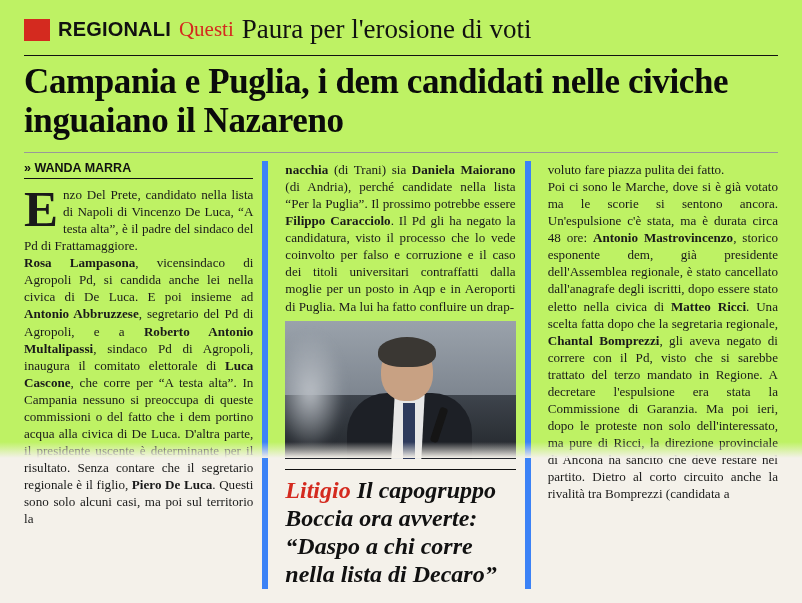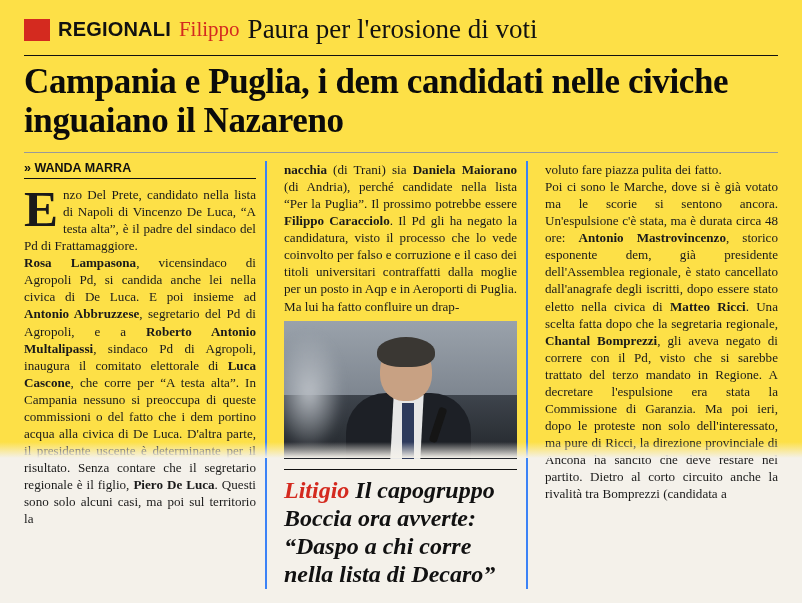--- a/index.html
+++ b/index.html
@@ -11,21 +11,21 @@
     height: 603px;
     background: #f4f1ea;
     font-family: "Liberation Serif", serif;
     color: #111;
     overflow: hidden;
   }
   .page {
     position: relative;
     width: 802px;
     height: 458px;
-    background: #fde047;
+    background: #bef264;
     box-sizing: border-box;
     padding: 14px 24px 0 24px;
   }
 
   
   .kicker {
     display: flex;
     align-items: center;
     gap: 8px;
     padding-bottom: 6px;
@@ -79,21 +79,21 @@
   .columns {
     display: flex;
     gap: 9px;
     margin-top: 8px;
   }
   .col {
     width: 240px;
     position: relative;
   }
   .col + .col {
-    border-left: 2px solid #3b82f6;
+    border-left: 6px solid #3b82f6;
     padding-left: 17px;
     width: 241px;
   }
 
   .byline {
     font-family: "Liberation Sans", sans-serif;
     font-weight: bold;
     font-size: 12.5px;
     color: #111;
     margin-bottom: 3px;
@@ -224,21 +224,21 @@
   }
 </style>
 </head>
 <body>
 
 <div class="page">
 
   <div class="kicker">
     <div class="kicker-mark"></div>
     <span class="kicker-label">REGIONALI</span>
-    <span class="kicker-sub">Filippo</span>
+    <span class="kicker-sub">Questi</span>
     <span class="kicker-rest">Paura per l'erosione di voti</span>
   </div>
   <hr class="rule">
 
   <h1 class="headline">Campania e Puglia, i dem candidati nelle civiche inguaiano il Nazareno</h1>
 
   <hr class="rule-thin">
 
   <div class="columns">
 

